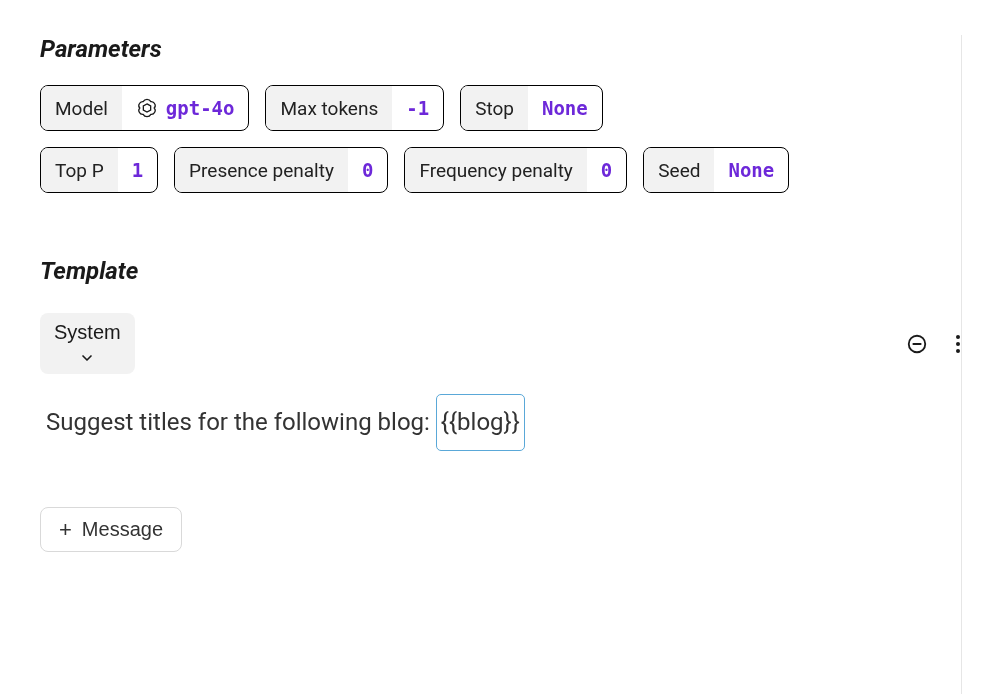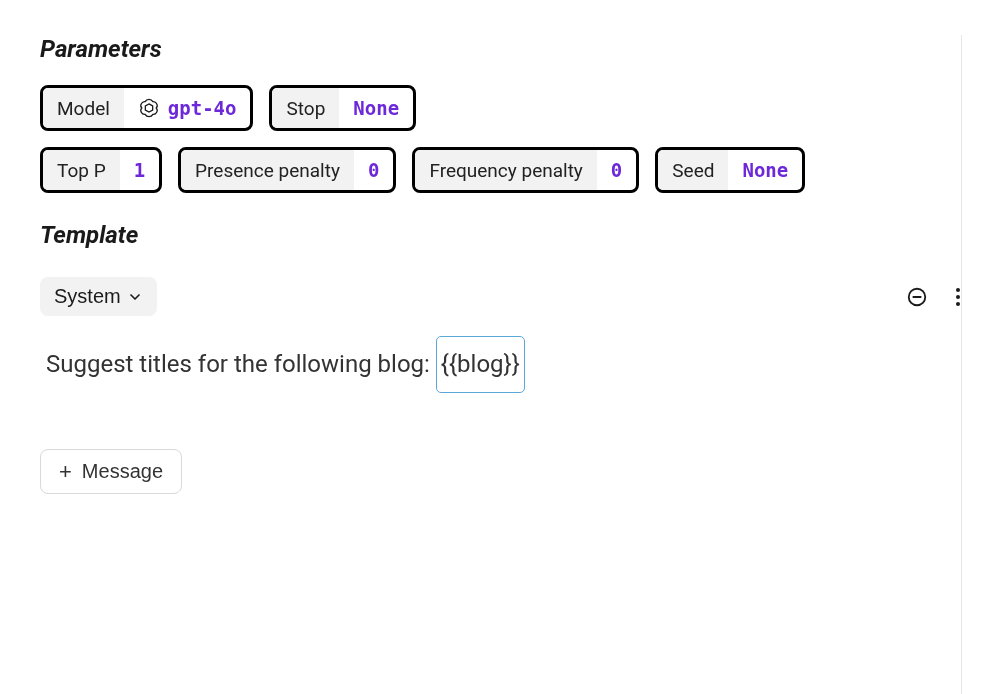--- a/index.html
+++ b/index.html
@@ -23,21 +23,21 @@
     }
     .params-row {
       display: flex;
       flex-wrap: wrap;
       gap: 16px;
       margin-bottom: 16px;
     }
     .param-chip {
       display: inline-flex;
       align-items: center;
-      border: 3px solid #000000;
+      border: 1px solid #000000;
       border-radius: 8px;
       overflow: hidden;
       height: 46px;
       background: #fff;
     }
     .param-label {
       background: #f2f2f2;
       padding: 10px 14px;
       font-size: 19px;
       color: #222;
@@ -61,41 +61,42 @@
       height: 22px;
       display: inline-flex;
       align-items: center;
       justify-content: center;
     }
     .openai-icon svg {
       width: 22px;
       height: 22px;
     }
     .template-section {
-      margin-top: 28px;
+      margin-top: 64px;
     }
     .role-row {
       display: flex;
       align-items: center;
       justify-content: space-between;
       margin-top: 28px;
       margin-bottom: 20px;
     }
     .role-chip {
       display: inline-flex;
       align-items: center;
       gap: 6px;
       background: #f2f2f2;
       border-radius: 8px;
       padding: 8px 14px;
       font-size: 20px;
       font-weight: 500;
       color: #1a1a1a;
       border: none;
       cursor: pointer;
+      flex-direction: column;
     }
     .chevron-down {
       width: 16px;
       height: 16px;
     }
     .role-actions {
       display: flex;
       align-items: center;
       gap: 20px;
     }
@@ -188,20 +189,24 @@
           <svg viewBox="0 0 24 24" fill="none" stroke="#1a1a1a" stroke-width="1.4">
             <path d="M12 2.5c1.8 0 3.4 1 4.2 2.5 1.7-.2 3.4.7 4.2 2.3.9 1.6.6 3.5-.5 4.7 1.1 1.2 1.4 3.1.5 4.7-.8 1.6-2.5 2.5-4.2 2.3-.8 1.5-2.4 2.5-4.2 2.5s-3.4-1-4.2-2.5c-1.7.2-3.4-.7-4.2-2.3-.9-1.6-.6-3.5.5-4.7-1.1-1.2-1.4-3.1-.5-4.7.8-1.6 2.5-2.5 4.2-2.3C8.6 3.5 10.2 2.5 12 2.5z"></path>
             <path d="M12 7.5l4 2.3v4.4l-4 2.3-4-2.3V9.8l4-2.3z"></path>
           </svg>
         </span>
         <span style="margin-left:8px;">gpt-4o</span>
       </span>
     </div>
 
 
+    <div class="param-chip">
+      <span class="param-label">Max tokens</span>
+      <span class="param-value">-1</span>
+    </div>
 
     <div class="param-chip">
       <span class="param-label">Stop</span>
       <span class="param-value">None</span>
     </div>
   </div>
 
   <div class="params-row">
     <div class="param-chip">
       <span class="param-label">Top P</span>

